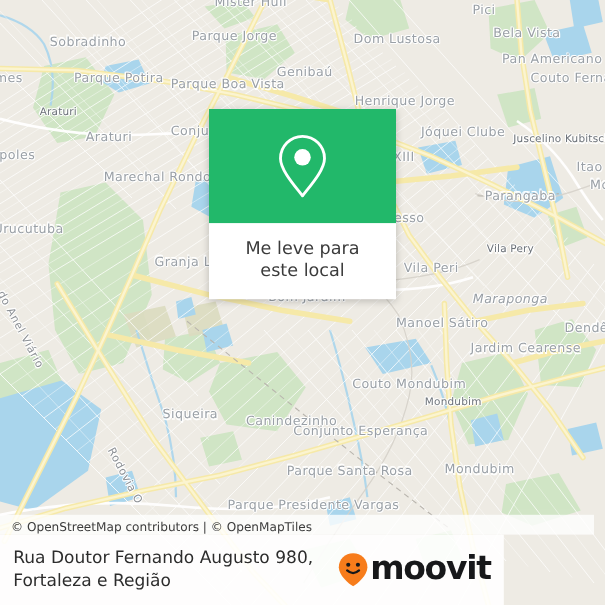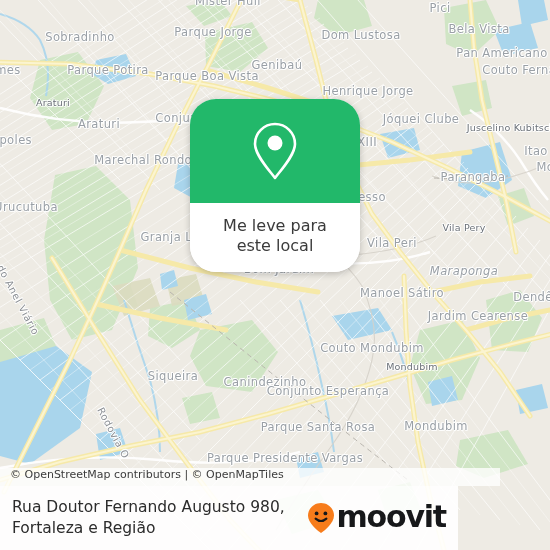--- a/index.html
+++ b/index.html
@@ -66,21 +66,20 @@
   
   #promo-card {
     position: absolute;
     left: 190px;
     top: 99px;
     width: 170px;
     box-shadow: 0 2px 7px rgba(0,0,0,0.22);
     background: #ffffff;
     overflow: hidden;
     z-index: 40;
-    border-radius: 26px;
   }
   #promo-card-top {
     height: 104px;
     background: #22b86a;
     display: flex;
     align-items: center;
     justify-content: center;
   }
   #promo-card-bottom {
     background: #ffffff;
@@ -92,26 +91,26 @@
     font-family: "DejaVu Sans", sans-serif;
     font-size: 16px;
     line-height: 1.26;
   }
 
   
   #attribution {
     position: absolute;
     left: 0;
     top: 468px;
-    width: 500px;
+    width: 540px;
     height: 18px;
     background: rgba(255,255,255,0.78);
     z-index: 45;
     display: flex;
-    align-items: flex-start;
+    align-items: flex-end;
   }
   #attribution-text {
     font-family: "DejaVu Sans", sans-serif;
     font-size: 11px;
     color: #3c3c3c;
     padding-left: 10px;
     white-space: nowrap;
   }
 
   

